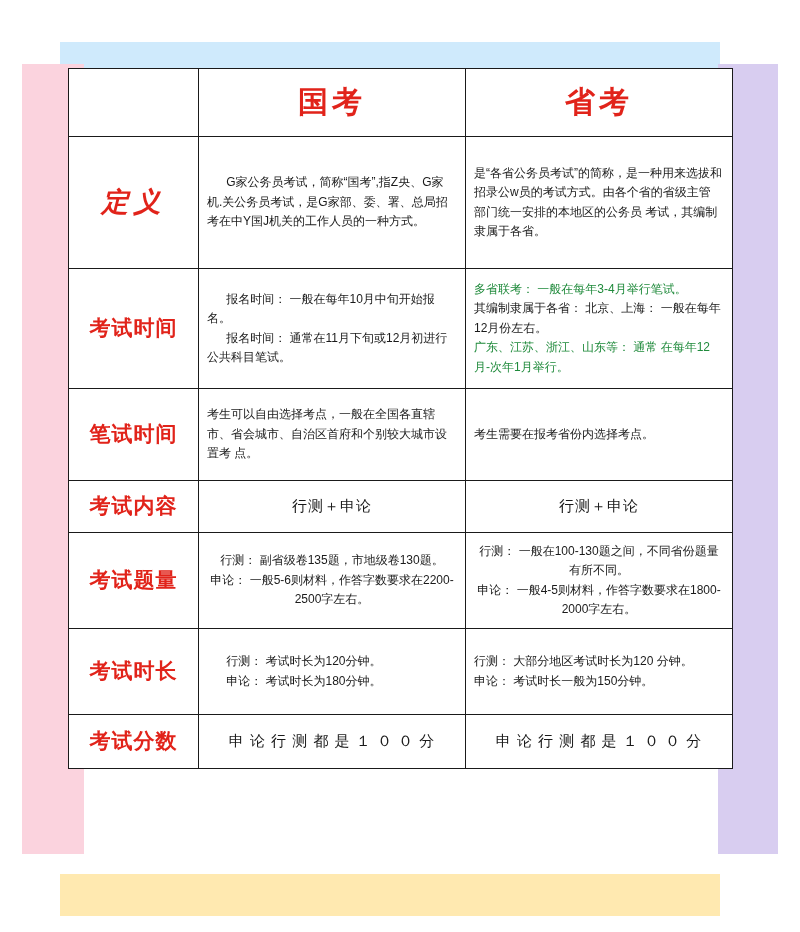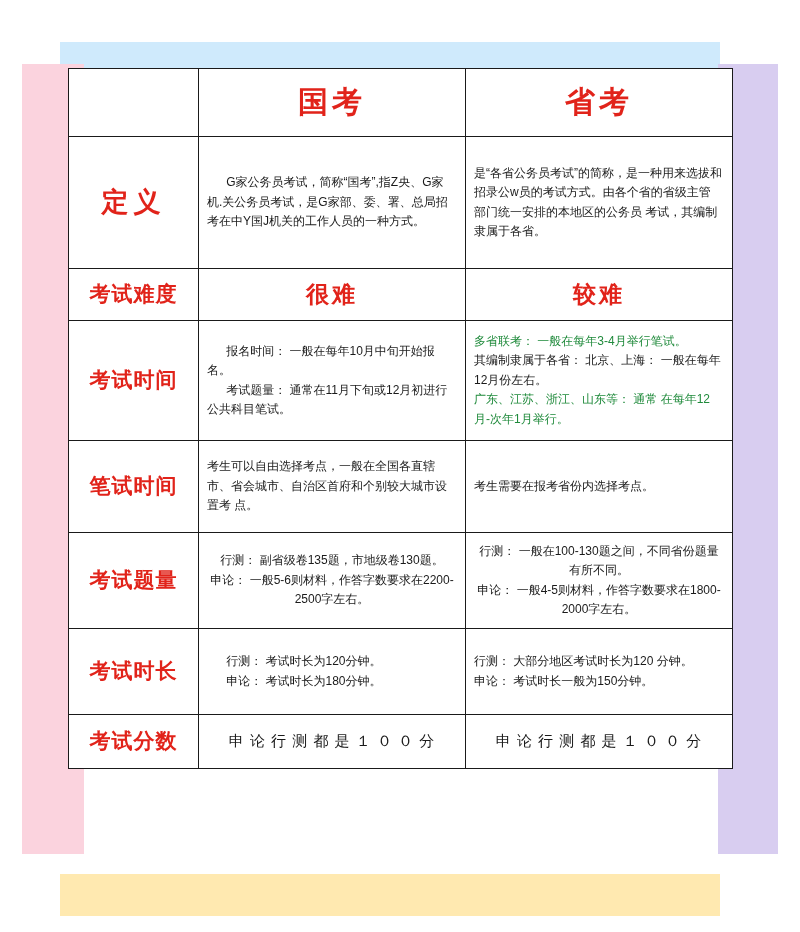--- a/index.html
+++ b/index.html
@@ -101,21 +101,21 @@
   }
   .diff {
     text-align: center;
     color: #e1231a;
     font-size: 23px;
     font-weight: bold;
     letter-spacing: 3px;
   }
   .green { color: #1f8a3b; }
   .rowh-def td { height: 132px; vertical-align: top; }
-  .rowh-def td.rowlabel { vertical-align: middle; }
+  .rowh-def td.rowlabel { vertical-align: middle; font-style: italic; }
   .rowh-small td { height: 52px; }
   .rowh-mid td { height: 120px; vertical-align: top; }
   .rowh-mid td.rowlabel { vertical-align: middle; }
   .rowh-place td { height: 92px; vertical-align: top; }
   .rowh-place td.rowlabel { vertical-align: middle; }
   .rowh-qty td { height: 96px; vertical-align: top; text-align: center; }
   .rowh-qty td.rowlabel { vertical-align: middle; }
   .rowh-dur td { height: 86px; vertical-align: top; margin-top: 35px; }
   .rowh-dur td.rowlabel { vertical-align: middle; }
   .rowh-score td { height: 54px; margin-top: 48px; }
@@ -152,49 +152,49 @@
         <tr class="rowh-def">
           <td class="rowlabel big">定义</td>
           <td class="cell">
             <p class="ind">G家公务员考试，简称“国考”,指Z央、G家机.关公务员考试，是G家部、委、署、总局招考在中Y国J机关的工作人员的一种方式。</p>
           </td>
           <td class="cell">
             <p>是“各省公务员考试”的简称，是一种用来选拔和招录公w员的考试方式。由各个省的省级主管 部门统一安排的本地区的公务员 考试，其编制隶属于各省。</p>
           </td>
         </tr>
 
-        <tr class="rowh-small">
-          <td class="rowlabel">考试难度</td>
-          <td class="diff">很难</td>
-          <td class="diff">较难</td>
-        </tr>
 
         <tr class="rowh-mid">
           <td class="rowlabel">考试时间</td>
           <td class="cell">
             <p class="ind">报名时间： 一般在每年10月中旬开始报名。</p>
-            <p class="ind">考试题量： 通常在11月下旬或12月初进行公共科目笔试。</p>
+            <p class="ind">报名时间： 通常在11月下旬或12月初进行公共科目笔试。</p>
           </td>
           <td class="cell">
             <p class="green">多省联考： 一般在每年3-4月举行笔试。</p>
             <p>其编制隶属于各省： 北京、上海： 一般在每年12月份左右。</p>
             <p class="green">广东、江苏、浙江、山东等： 通常 在每年12月-次年1月举行。</p>
           </td>
         </tr>
 
         <tr class="rowh-place">
           <td class="rowlabel">笔试时间</td>
           <td class="cell">
             <p>考生可以自由选择考点，一般在全国各直辖市、省会城市、自治区首府和个别较大城市设置考 点。</p>
           </td>
           <td class="cell">
             <p>考生需要在报考省份内选择考点。</p>
           </td>
         </tr>
 
+        <tr class="rowh-small">
+          <td class="rowlabel">考试内容</td>
+          <td class="cell center">行测＋申论</td>
+          <td class="cell center">行测＋申论</td>
+        </tr>
 
         <tr class="rowh-qty">
           <td class="rowlabel">考试题量</td>
           <td class="cell">
             <p>行测： 副省级卷135题，市地级卷130题。</p>
             <p>申论： 一般5-6则材料，作答字数要求在2200-2500字左右。</p>
           </td>
           <td class="cell">
             <p>行测： 一般在100-130题之间，不同省份题量有所不同。</p>
             <p>申论： 一般4-5则材料，作答字数要求在1800-2000字左右。</p>

